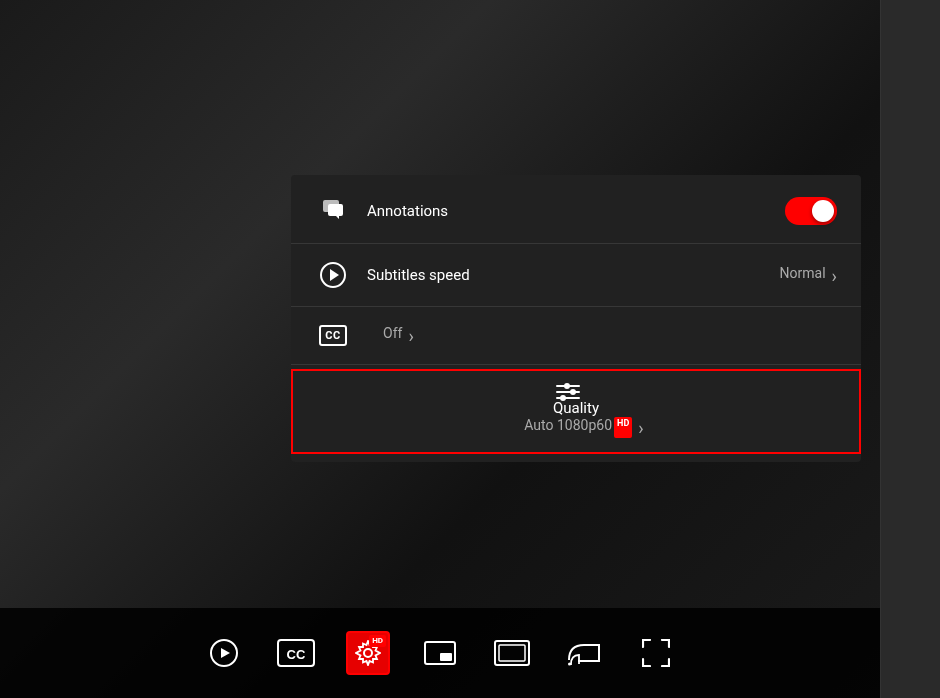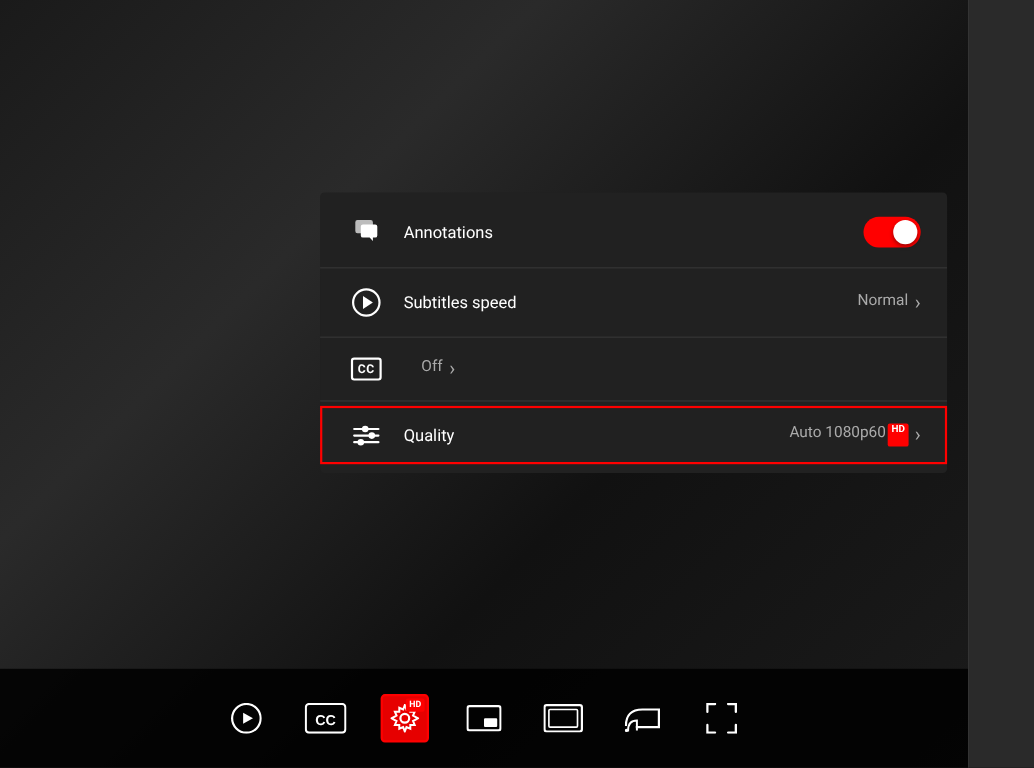--- a/index.html
+++ b/index.html
@@ -100,20 +100,21 @@
       position: absolute;
       right: 3px;
       box-shadow: 0 2px 4px rgba(0,0,0,0.4);
     }
 
     
     .menu-item.quality-item {
       border: 2.5px solid #f00;
       margin: 0 0;
       padding: 14px 22px;
+      flex-direction: column;
     }
 
     
     .hd-badge {
       background: #f00;
       color: #fff;
       font-size: 9px;
       font-weight: 700;
       padding: 1px 3px;
       border-radius: 2px;

